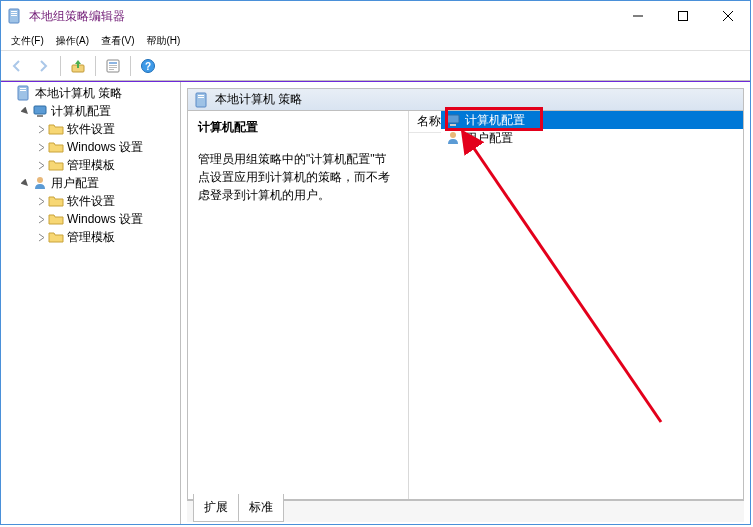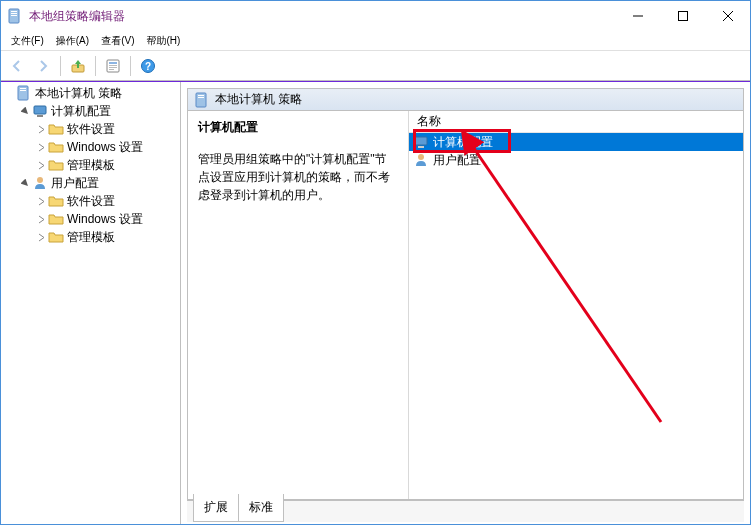--- a/index.html
+++ b/index.html
@@ -45,21 +45,21 @@
   .content-pane { flex: 1; display: flex; flex-direction: column; padding: 6px 6px 2px 6px; position: relative; min-width: 0;}
   .content-inner { flex: 1; border: 1px solid #bfbfbf; display: flex; flex-direction: column; min-height: 0;}
   .content-header { height: 22px; background: linear-gradient(#e8eef6, #d9e4f1); border-bottom: 1px solid #bfbfbf; display: flex; align-items: center; padding-left: 6px; gap: 5px;}
   .content-header .hdr-icon { width: 16px; height: 16px; }
   .content-body { flex: 1; display: flex; min-height: 0; }
   .desc-col { width: 220px; padding: 8px 10px; font-size: 12px; }
   .desc-title { font-weight: bold; margin-bottom: 14px; }
   .desc-label { margin-bottom: 2px; }
   .desc-text { line-height: 1.5; }
   .vline { width: 1px; background: #d9d9d9; }
-  .list-col { flex: 1; display: flex; flex-direction: column; position: relative; }
+  .list-col { flex: 1; display: flex; flex-direction: row; position: relative; }
   .list-header { height: 22px; border-bottom: 1px solid #e6e6e6; display: flex; align-items: center; padding-left: 8px;}
   .list-body { flex: 1; position: relative; }
   .list-row { height: 18px; display: flex; align-items: center; padding-left: 4px; gap: 4px; }
   .list-row.selected { background: #0078d7; color: #fff; }
   .list-row-icon { width: 16px; height: 16px; }
   .highlight-box { position: absolute; border: 3px solid #e3001b; pointer-events: none; }
 
   
   .tabs-row { height: 22px; display: flex; align-items: flex-end; padding-left: 6px; gap: 0; border-top: 1px solid #bfbfbf; background: #f6f6f6;}
   .tab { height: 28px; padding: 0 10px; font-size: 12px; display: flex; align-items: center; border: 1px solid #bfbfbf; border-top: none; background: #fff; margin-right: -1px;}

